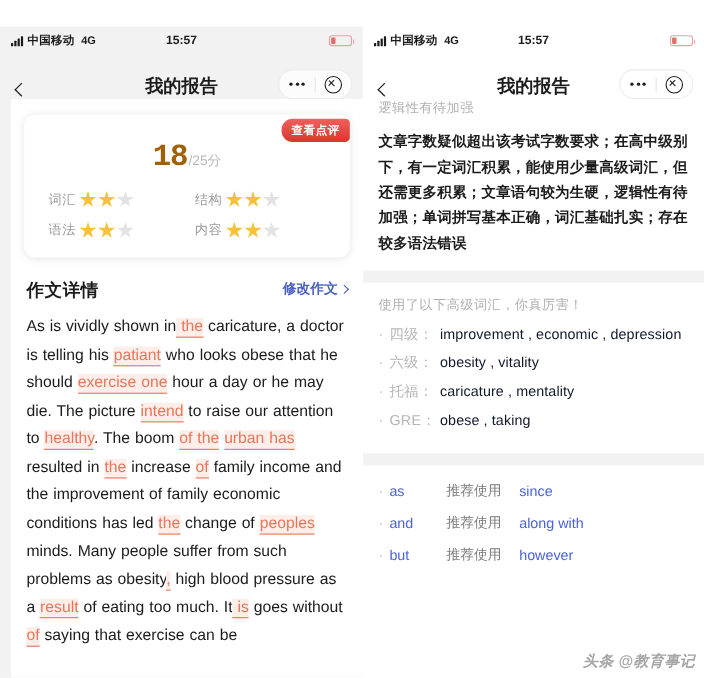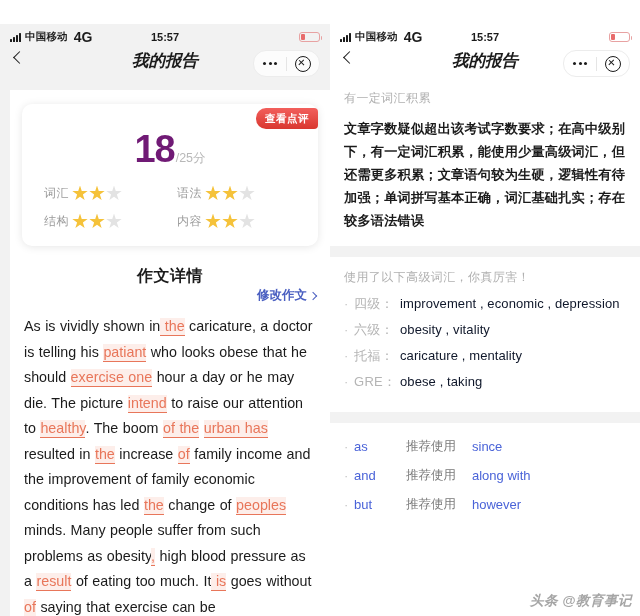--- a/index.html
+++ b/index.html
@@ -44,21 +44,21 @@
     align-items: flex-end;
     gap: 1px;
     height: 9px;
   }
   .sig i { display:block; width:2px; background:#1b1b1b; border-radius:.5px; }
   .sig i:nth-child(1){height:3px;}
   .sig i:nth-child(2){height:5px;}
   .sig i:nth-child(3){height:7px;}
   .sig i:nth-child(4){height:9px;}
   .carrier { font-size: 10.5px; letter-spacing: .2px; }
-  .net { font-size: 14px; margin-left:2px; }
+  .net { font-size: 10px; margin-left:2px; }
   .sb-time {
     position: absolute;
     left: 0; right: 0;
     text-align: center;
     font-size: 11px;
     font-weight: bold;
     pointer-events: none;
   }
   .sb-right { margin-left: auto; display:flex; align-items:center; }
   .battery {
@@ -79,25 +79,24 @@
     display:block; height:100%;
     width: 22%;
     background:#e86b6b;
     border-radius:1px;
   }
 
   
   .navbar {
     height: 40px;
     display: flex;
-    align-items: flex-start;
+    align-items: flex-end;
     padding: 0 10px;
     position: relative;
     background: transparent;
-    font-style: italic;
   }
   .back-chevron {
     width: 16px; height: 16px;
     position: relative;
     cursor: pointer;
   }
   .back-chevron::before{
     content:"";
     position:absolute;
     left:5px; top:3px;
@@ -177,25 +176,25 @@
     border-radius: 10px 4px 4px 10px;
     letter-spacing:.5px;
     cursor:pointer;
   }
   .score-line {
     text-align:center;
     margin-top: 6px;
     margin-bottom: 14px;
   }
   .score-num {
-    font-size: 38px;
-    font-weight: bold;
-    color:#701a75;
+    font-size: 28px;
+    font-weight: bold;
+    color:#a16207;
     letter-spacing:-1px;
-    font-family:Liberation Sans, sans-serif;
+    font-family:Liberation Mono, monospace;
   }
   .score-total {
     font-size: 12.5px;
     color:#b8b8b8;
     margin-left: 1px;
   }
   .metrics {
     display:grid;
     grid-template-columns: 1fr 1fr;
     row-gap: 11px;
@@ -213,23 +212,22 @@
     width: 16px; height:16px;
     display:inline-block;
     clip-path: polygon(50% 0%, 61% 35%, 98% 35%, 68% 57%, 79% 91%, 50% 70%, 21% 91%, 32% 57%, 2% 35%, 39% 35%);
   }
   .star.on  { background:#f5c23a; }
   .star.off { background:#e3e3e3; }
 
   
   .essay-head {
     display:flex;
-    align-items:center;
+    align-items:flex-start;
     padding: 20px 14px 8px 14px;
-    flex-direction: column;
   }
   .essay-title {
     font-size: 16px;
     font-weight: bold;
     color:#1b1b1b;
     letter-spacing:.5px;
   }
   .essay-link {
     margin-left:auto;
     font-size: 12.5px;
@@ -398,29 +396,29 @@
         <div class="metrics">
             <div class="metric">
               <span class="metric-label">词汇</span>
               <span class="stars">
                 <span class="star on"></span>
                 <span class="star on"></span>
                 <span class="star off"></span>
               </span>
             </div>
             <div class="metric">
-              <span class="metric-label">语法</span>
+              <span class="metric-label">结构</span>
               <span class="stars">
                 <span class="star on"></span>
                 <span class="star on"></span>
                 <span class="star off"></span>
               </span>
             </div>
             <div class="metric">
-              <span class="metric-label">结构</span>
+              <span class="metric-label">语法</span>
               <span class="stars">
                 <span class="star on"></span>
                 <span class="star on"></span>
                 <span class="star off"></span>
               </span>
             </div>
             <div class="metric">
               <span class="metric-label">内容</span>
               <span class="stars">
                 <span class="star on"></span>
@@ -478,21 +476,21 @@
       </div>
       <div class="divider"></div>
       <div class="cap-btn">
         <span class="circ-x"></span>
       </div>
     </div>
   </div>
 
   <div class="content-right">
 
-    <div class="sec-label top">有一定词汇积累</div>
+    <div class="sec-label top">逻辑性有待加强</div>
     <div class="summary-text">文章字数疑似超出该考试字数要求；在高中级别下，有一定词汇积累，能使用少量高级词汇，但还需更多积累；文章语句较为生硬，逻辑性有待加强；单词拼写基本正确，词汇基础扎实；存在较多语法错误</div>
 
     <div class="gap"></div>
 
     <div class="sec">
       <div class="sec-label">使用了以下高级词汇，你真厉害！</div>
       <div class="vocab-list">
           <div class="vocab-row">
             <span class="bullet">·</span>
             <span class="vocab-level">四级：</span>

